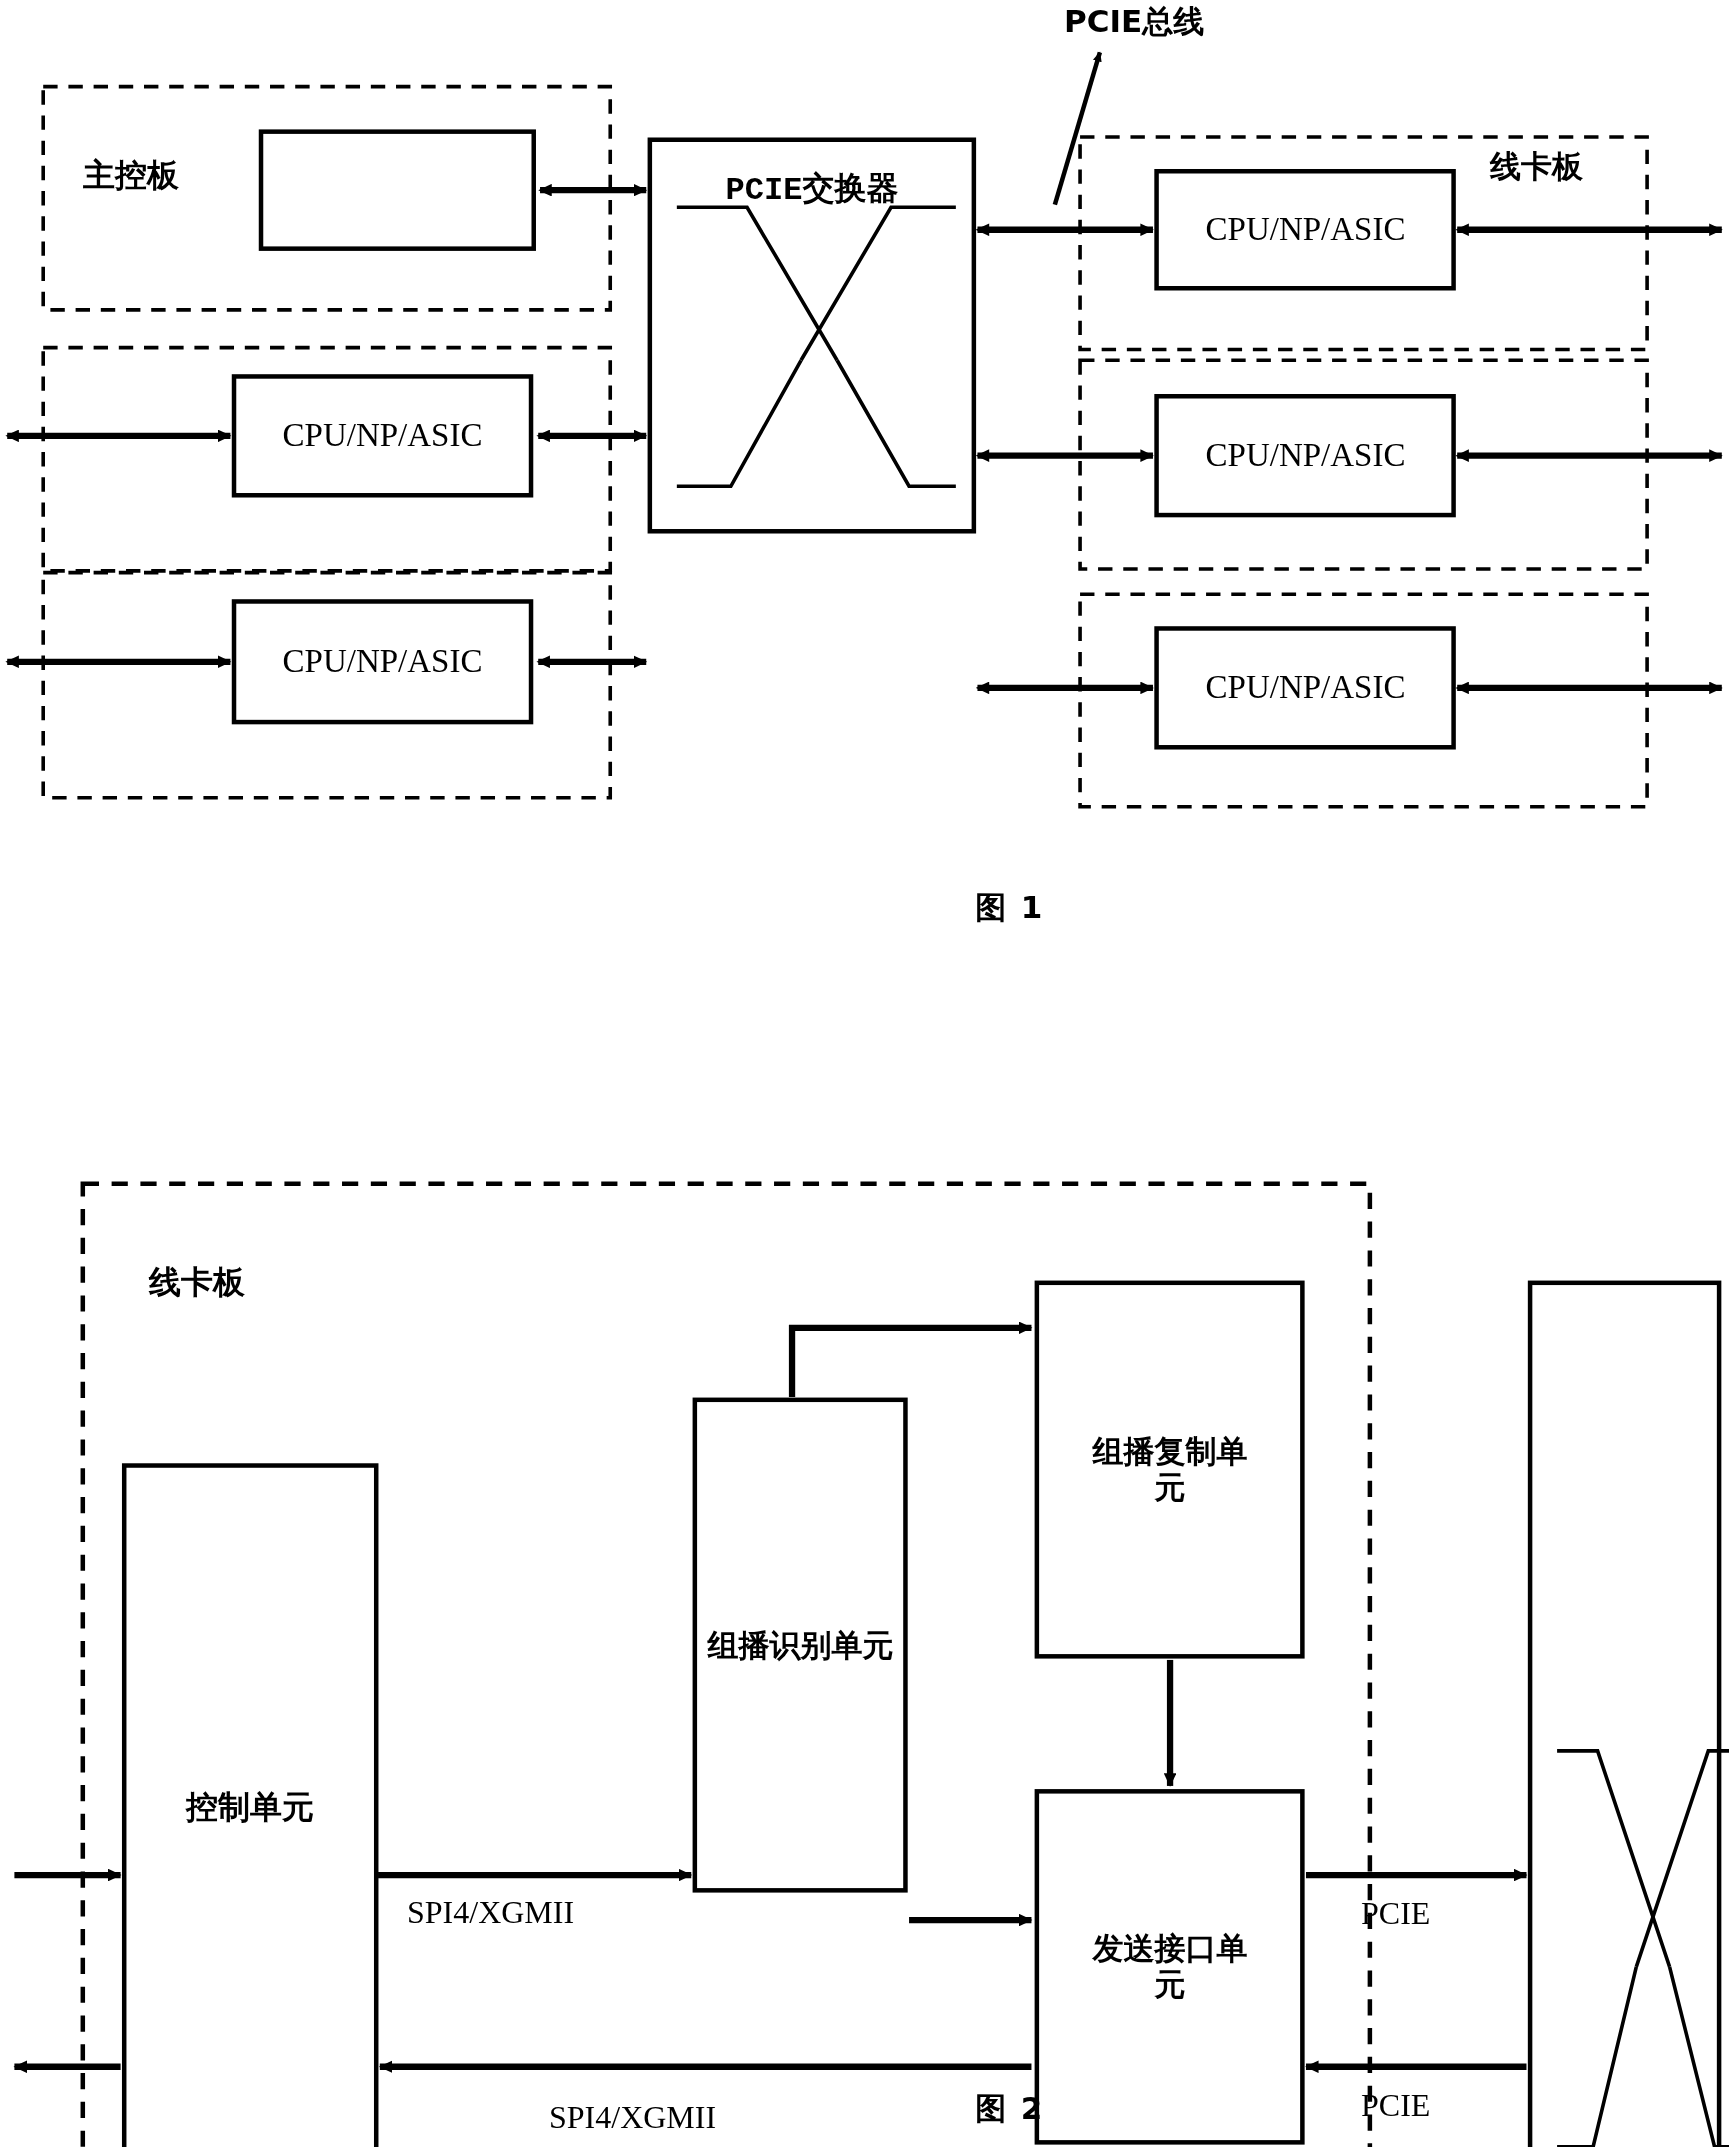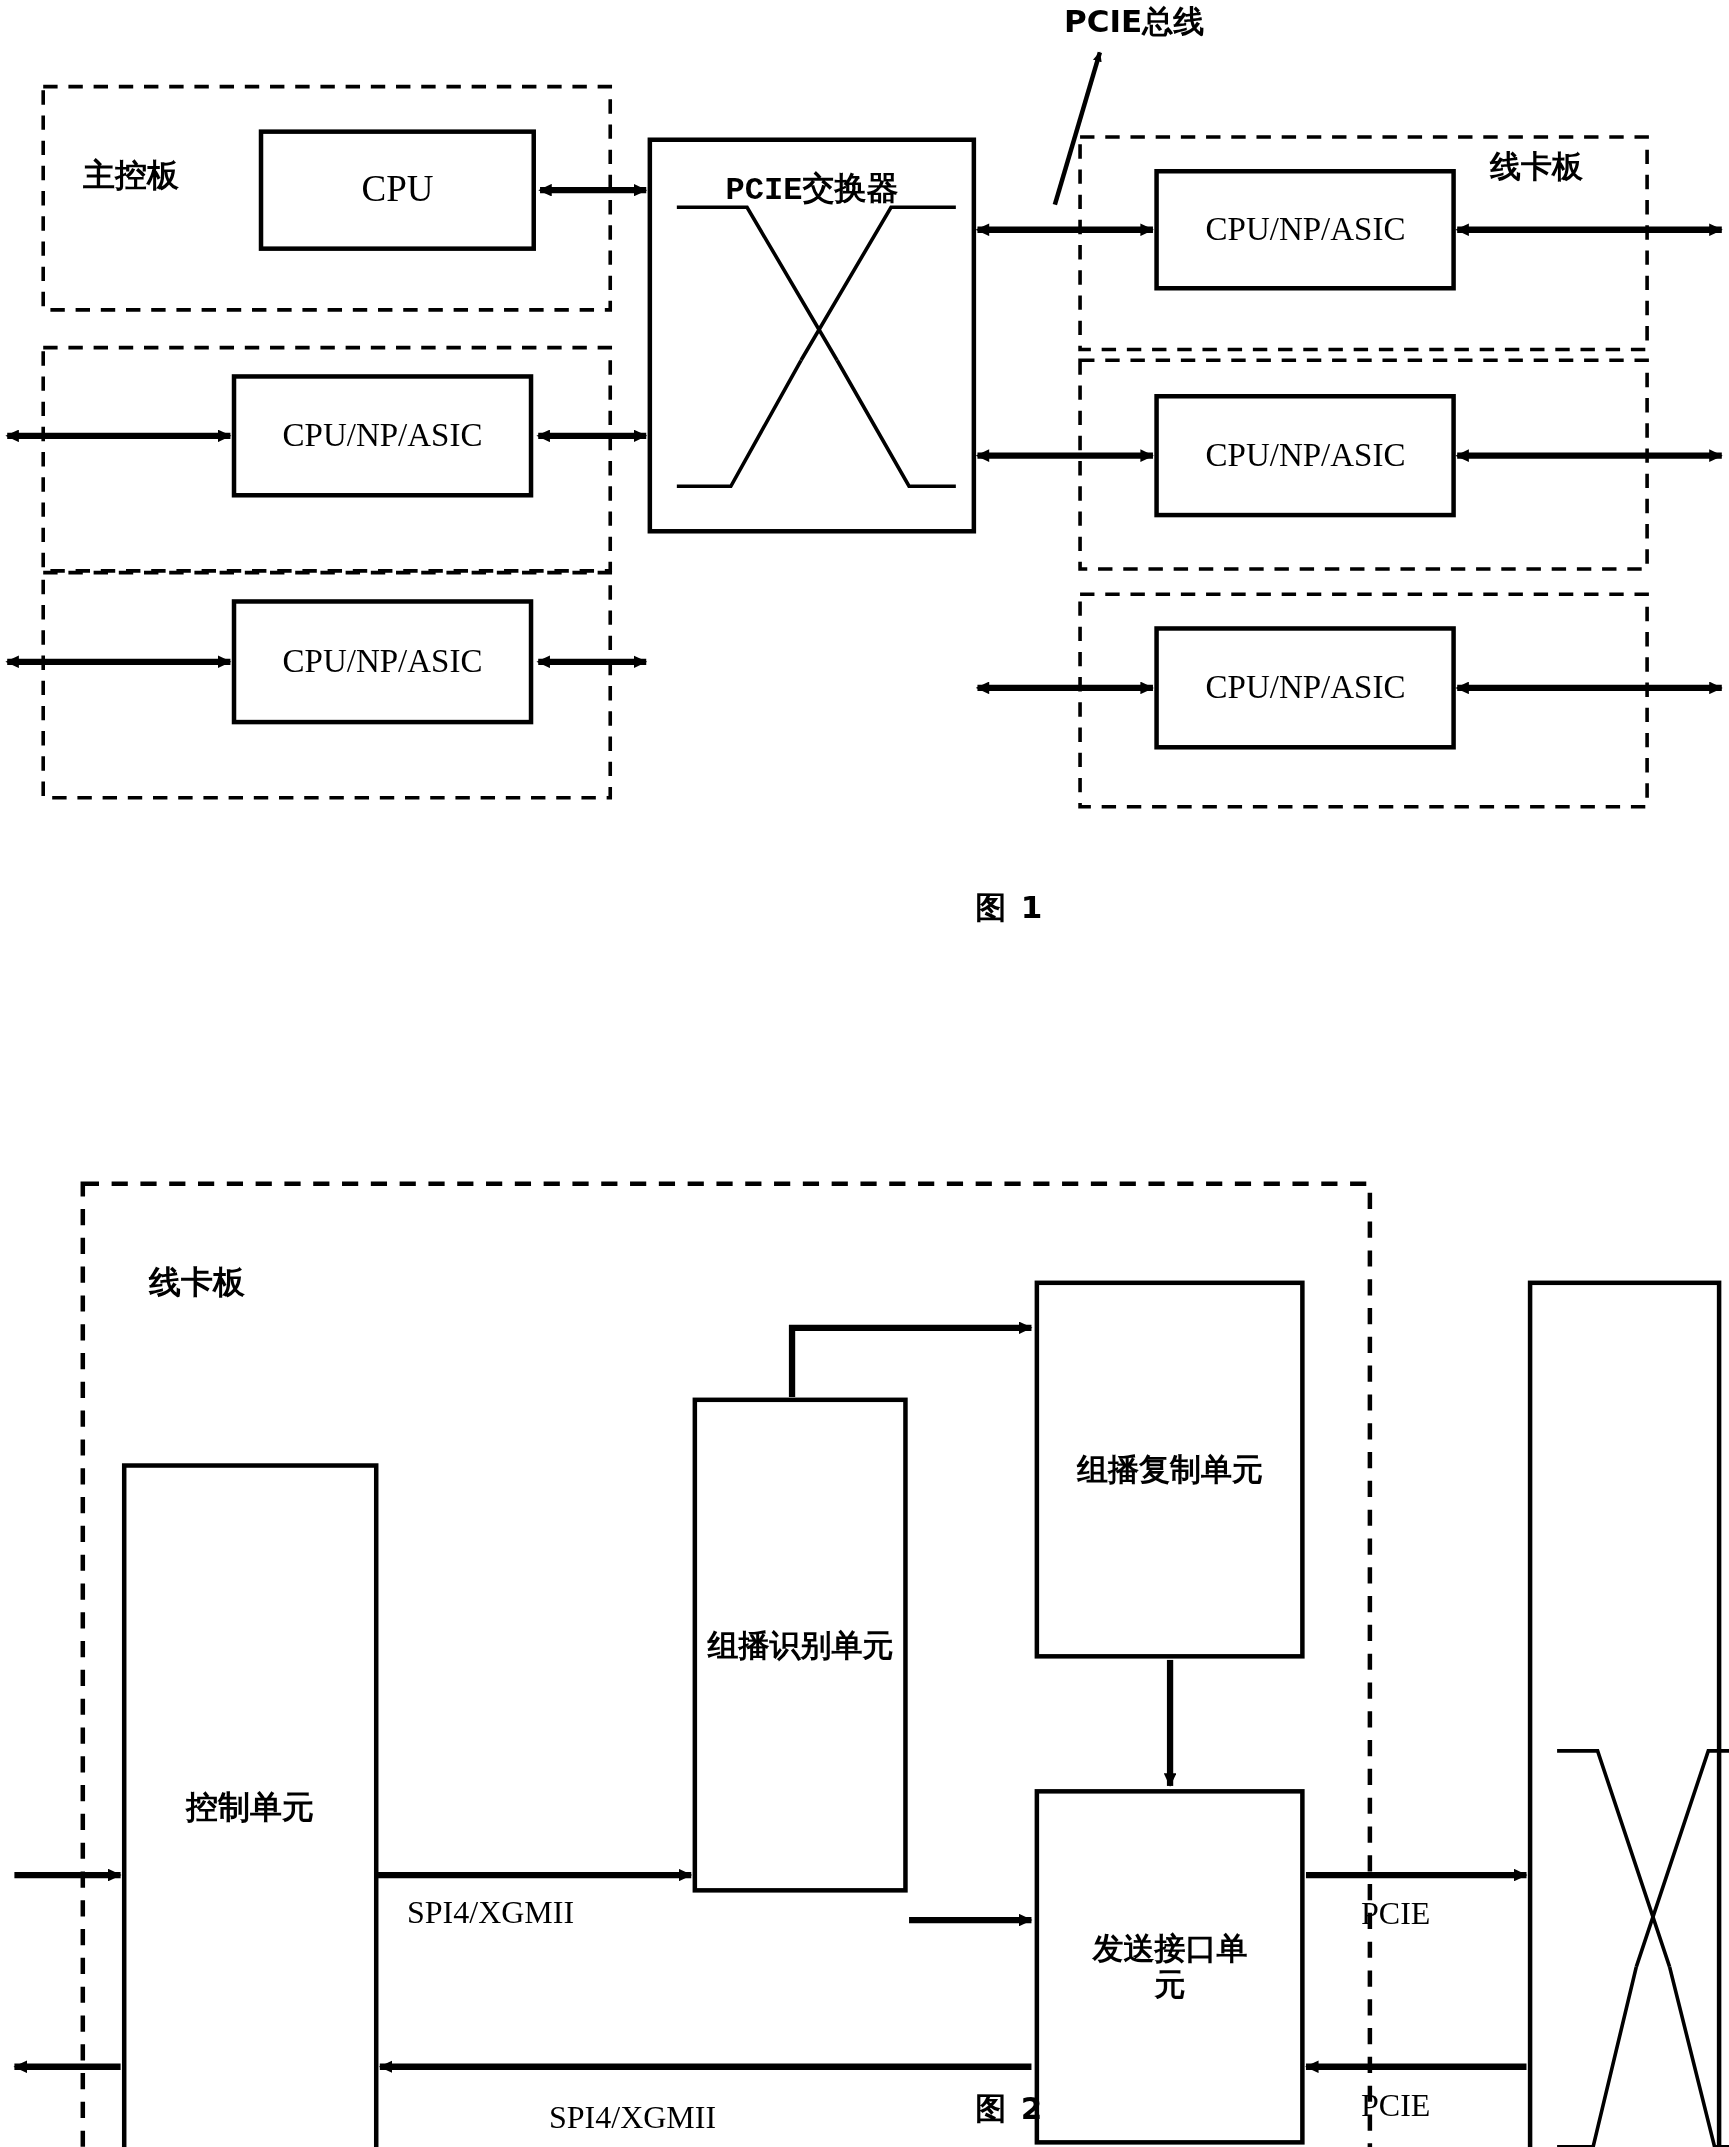--- a/index.html
+++ b/index.html
@@ -164,21 +164,20 @@
       <line x1="1451" y1="2083" x2="1696" y2="2083" stroke="#000" stroke-width="7" marker-end="url(#ahb)"></line>
 
       <line x1="1696" y1="2296" x2="1451" y2="2296" stroke="#000" stroke-width="7" marker-end="url(#ahb)"></line>
 
       <line x1="1146" y1="2296" x2="422" y2="2296" stroke="#000" stroke-width="7" marker-end="url(#ahb)"></line>
     </g>
   </svg>
 
   <div class="lbl cn" style="left:83px; top:158px; font-size:32px;">主控板</div>
 
-  <div class="boxtext" style="left:261px; top:131px; width:273px; height:117px; font-size:37px;">CPU</div>
 
   <div class="boxtext" style="left:234px; top:376px; width:297px; height:119px; font-size:33px;">CPU/NP/ASIC</div>
 
   <div class="boxtext" style="left:234px; top:601px; width:297px; height:121px; font-size:33px;">CPU/NP/ASIC</div>
 
   <div class="boxtext cn" style="left:650px; top:146px; width:324px; height:90px; font-size:32px;font-family:Liberation Mono, monospace;">PCIE交换器</div>
 
   <div class="boxtext" style="left:1157px; top:171px; width:297px; height:117px; font-size:33px;">CPU/NP/ASIC</div>
 
   <div class="boxtext" style="left:1157px; top:396px; width:297px; height:119px; font-size:33px;">CPU/NP/ASIC</div>
@@ -193,21 +192,21 @@
 
   <div class="lbl cn" style="left:149px; top:1265px; font-size:32px;">线卡板</div>
 
   <div class="boxtext cn" style="left:124px; top:1465px; width:252px; height:684px; font-size:32px;">控制单元</div>
 
   <div class="boxtext cn" style="left:695px; top:1400px; width:211px; height:491px; font-size:31px; ">
     <span>组播</span>
     <span>识别单元</span>
   </div>
 
-  <div class="boxtext cn" style="left:1037px; top:1283px; width:266px; height:374px; font-size:31px; ">
+  <div class="boxtext cn" style="left:1037px; top:1283px; width:266px; height:374px; font-size:31px; flex-direction:column;">
     <span>组播复制单</span>
     <span>元</span>
   </div>
 
   <div class="boxtext cn" style="left:1037px; top:1791px; width:266px; height:351px; font-size:31px; flex-direction:column;">
     <span>发送接口单</span>
     <span>元</span>
   </div>
 
   <div class="lbl" style="left:407px; top:1895px; font-size:32px;">SPI4/XGMII</div>

